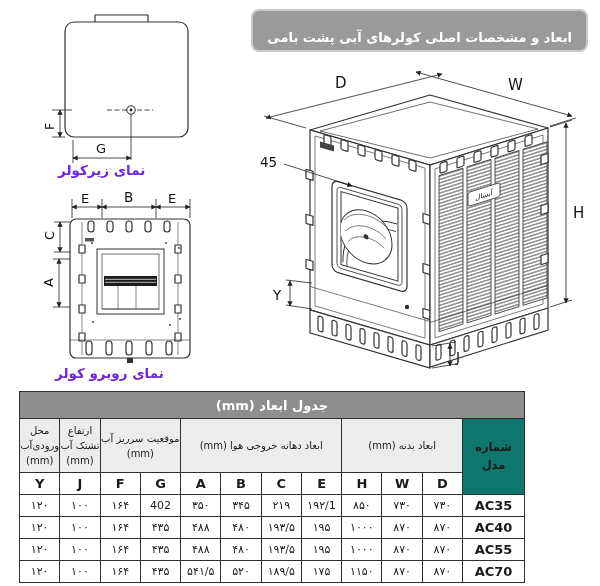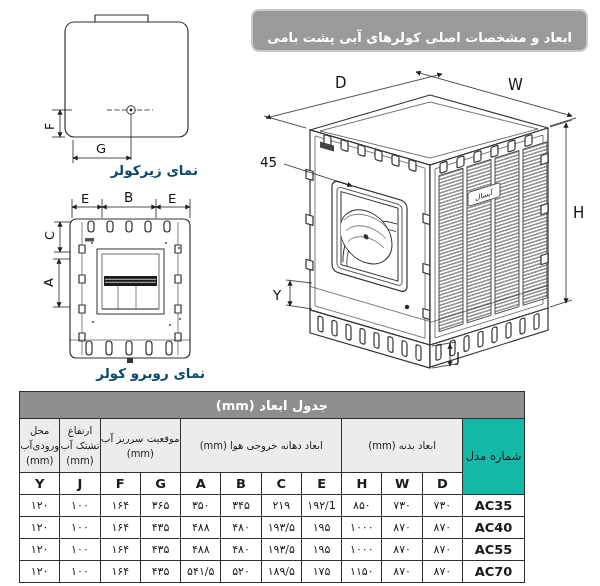--- a/index.html
+++ b/index.html
@@ -8,37 +8,37 @@
     font-family:"DejaVu Sans",sans-serif;overflow:hidden;color:#1a1a1a;
   }
   .abs{position:absolute;}
   
   .title-pill{
     top:9px;right:12px;background:#9a9a9a;border:2px solid #c9c9c9;
     border-radius:8px;padding:19px 14px 5px 14px;color:#fff;font-size:13px;
     font-weight:bold;direction:rtl;white-space:nowrap;
   }
   .caption{
-    direction:rtl;text-align:right;font-size:13.5px;font-weight:600;color:#0c4a6e;
+    direction:rtl;text-align:left;font-size:13.5px;font-weight:600;color:#6d28d9;
   }
   svg{display:block;}
   svg line,svg path,svg rect,svg circle,svg polygon,svg ellipse{vector-effect:none;}
   .oln{fill:#ffffff;stroke:#333;stroke-width:1.2;stroke-linejoin:round;}
   .thin{fill:none;stroke:#333;stroke-width:0.6;}
   .dim{stroke:#222;stroke-width:0.8;fill:none;}
   .dimtxt{font-family:"DejaVu Sans",sans-serif;fill:#111;}
   
   table.dims{
     position:absolute;left:19px;top:391px;width:506px;border-collapse:collapse;
     table-layout:fixed;direction:rtl;
   }
   table.dims td{border:1px solid #2e2e2e;text-align:center;vertical-align:middle;padding:0;}
   td.tt{background:#8e8e8e;color:#fff;font-size:13px;font-weight:bold;height:26px;}
   td.gh{background:#ececec;font-size:10px;height:53px;line-height:1.5;padding:0 2px;}
-  td.md-h{background:#14b8a6;font-size:11.5px;}
+  td.md-h{background:#0f766e;font-size:11.5px;font-weight:bold;}
   td.lt{font-size:13px;font-weight:bold;height:21px;background:#fff;}
   td.dv{font-size:11px;height:21px;background:#fff;margin-top:35px;}
   td.md{font-size:13px;font-weight:bold;background:#fff;direction:ltr;}
 </style>
 </head>
 <body>
 
 <div class="abs title-pill">ابعاد و مشخصات اصلی کولرهای آبی پشت بامی</div>
 
 <svg class="abs" style="left:40px;top:10px" width="200" height="155" viewBox="0 0 200 155">
@@ -316,21 +316,21 @@
     </tr>
     <tr>
       <td class="md">AC35</td>
       <td class="dv">۷۳۰</td>
       <td class="dv">۷۳۰</td>
       <td class="dv">۸۵۰</td>
       <td class="dv">۱۹۲/1</td>
       <td class="dv">۲۱۹</td>
       <td class="dv">۳۴۵</td>
       <td class="dv">۳۵۰</td>
-      <td class="dv">۳۶۵</td>
+      <td class="dv">402</td>
       <td class="dv">۱۶۴</td>
       <td class="dv">۱۰۰</td>
       <td class="dv">۱۲۰</td>
     </tr>
     <tr>
       <td class="md">AC40</td>
       <td class="dv">۸۷۰</td>
       <td class="dv">۸۷۰</td>
       <td class="dv">۱۰۰۰</td>
       <td class="dv">۱۹۵</td>

